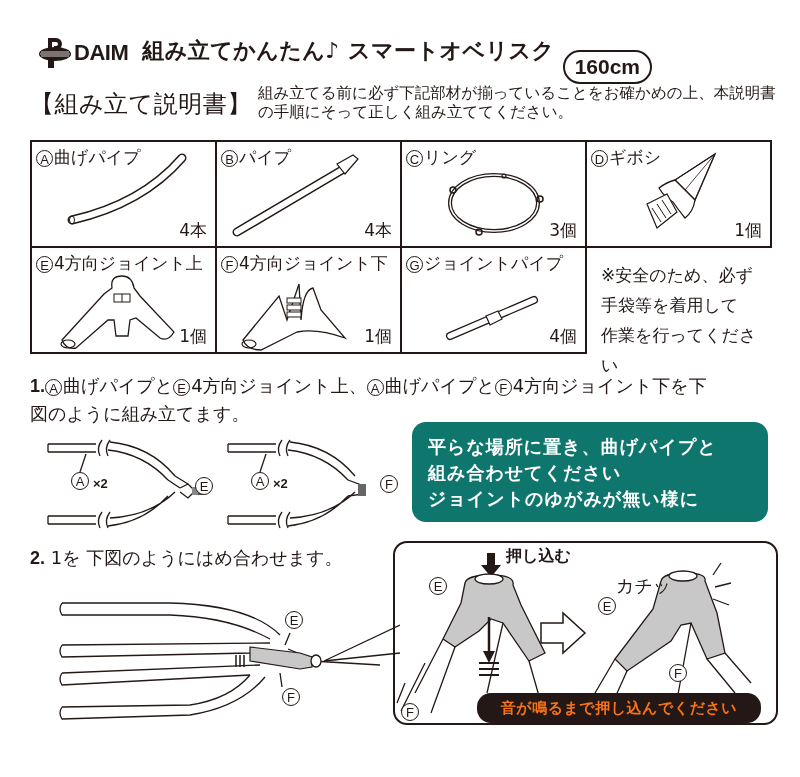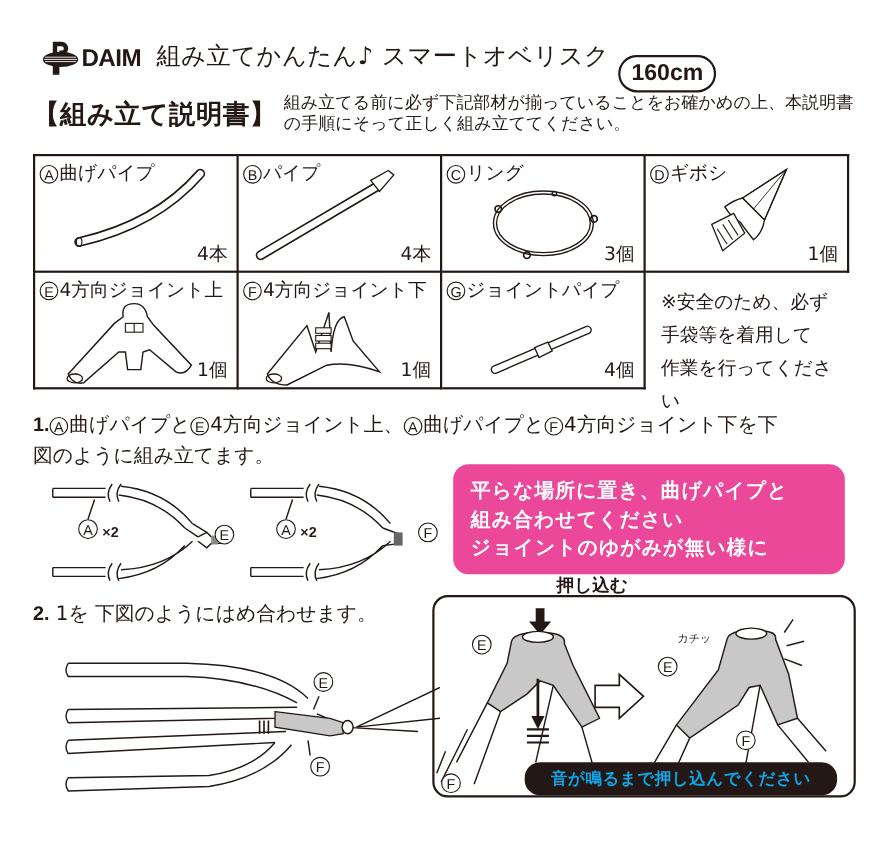--- a/index.html
+++ b/index.html
@@ -1,40 +1,40 @@
 <!DOCTYPE html>
 <html><head>
 <meta charset="utf-8">
 <style>
   html,body{margin:0;padding:0;background:#fff;}
   body{width:800px;height:777px;position:relative;overflow:hidden;font-family:"DejaVu Sans",sans-serif;color:#231815;}
   .abs{position:absolute;}
   .title-row{left:38px;top:36px;height:40px;display:flex;align-items:flex-start;}
   .logo{display:flex;align-items:center;}
   .logo-word{font-family:"Liberation Sans",sans-serif;font-weight:900;font-size:22px;letter-spacing:-0.5px;margin-left:2px;}
-  .title-text{font-size:22px;font-weight:normal;margin-left:14px;letter-spacing:0.5px;}
+  .title-text{font-size:22px;font-weight:bold;margin-left:14px;letter-spacing:0.5px;}
   .size-badge{margin-left:8px;border:2px solid #231815;border-radius:18px;padding:0 10px;font-size:21px;font-weight:bold;font-family:"Liberation Sans",sans-serif;height:30px;line-height:30px;margin-top:14px;}
-  .subtitle{left:30px;top:88px;font-size:24px;font-weight:bold;letter-spacing:0.5px;}
+  .subtitle{left:30px;top:88px;font-size:24px;font-weight:normal;letter-spacing:0.5px;}
   .intro{left:258px;top:84px;font-size:15.5px;line-height:19px;width:520px;}
   table.parts{position:absolute;left:30px;top:140px;border-collapse:collapse;}
   table.parts td{border:2px solid #231815;width:183px;height:104px;vertical-align:top;position:relative;padding:0;}
   table.parts td.note{border:none;border-left:2px solid #eab308;}
   .plabel{position:absolute;left:4px;top:4px;font-size:17px;white-space:nowrap;}
   .pcount{position:absolute;right:8px;bottom:4px;font-size:17px;}
   .pimg{position:absolute;left:0;top:0;}
   .note-text{position:absolute;left:14px;top:12px;font-size:17px;line-height:30px;}
   .circ{display:inline-block;width:17px;height:17px;border:1.5px solid #231815;border-radius:50%;text-align:center;line-height:17px;font-size:13px;font-family:"Liberation Sans",sans-serif;vertical-align:middle;margin-right:1px;box-sizing:border-box;}
   .step1{left:30px;top:372px;font-size:18px;line-height:28px;width:760px;}
   .step-num{font-weight:bold;font-family:"Liberation Sans",sans-serif;}
-  .tip-box{left:412px;top:422px;width:356px;height:100px;background:#ec4899;color:#fff;border-radius:14px;box-sizing:border-box;padding:12px 0 0 16px;font-size:18px;font-weight:bold;line-height:26px;letter-spacing:1px;}
+  .tip-box{left:412px;top:422px;width:356px;height:100px;background:#0f766e;color:#fff;border-radius:14px;box-sizing:border-box;padding:12px 0 0 16px;font-size:18px;font-weight:bold;line-height:26px;letter-spacing:1px;}
   .step2{left:30px;top:546px;font-size:18px;}
   .detail-box{left:393px;top:541px;width:385px;height:184px;border:2px solid #231815;border-radius:14px;box-sizing:border-box;}
-  .push-label{left:506px;top:522px;font-size:16px;font-weight:bold;}
-  .click-label{left:616px;top:574px;font-size:10px;}
-  .warn-bar{left:477px;top:693px;width:284px;height:30px;background:#231815;color:#0ea5e9;border-radius:14px;font-size:15px;font-weight:bold;text-align:center;line-height:30px;letter-spacing:0.5px;}
+  .push-label{left:506px;top:546px;font-size:16px;font-weight:bold;}
+  .click-label{left:616px;top:574px;font-size:18px;}
+  .warn-bar{left:477px;top:693px;width:284px;height:30px;background:#231815;color:#f97316;border-radius:14px;font-size:15px;font-weight:bold;text-align:center;line-height:30px;letter-spacing:0.5px;}
   .lbl-circ{position:absolute;width:18px;height:18px;border:1.5px solid #231815;border-radius:50%;background:#fff;font-size:13px;text-align:center;line-height:18px;font-family:"Liberation Sans",sans-serif;box-sizing:border-box;}
   .x2{position:absolute;font-size:13px;font-weight:bold;font-family:"Liberation Sans",sans-serif;}
 </style>
 </head>
 <body>
 
 <div class="abs title-row">
   <div class="logo">
     <svg width="34" height="34" viewBox="0 0 34 34">
       <path d="M10 2 h8 a6 6 0 0 1 0 12 h-2 v-4 h2 a2 2 0 0 0 0-4 h-4 v6 h-4z" fill="#231815"></path>

